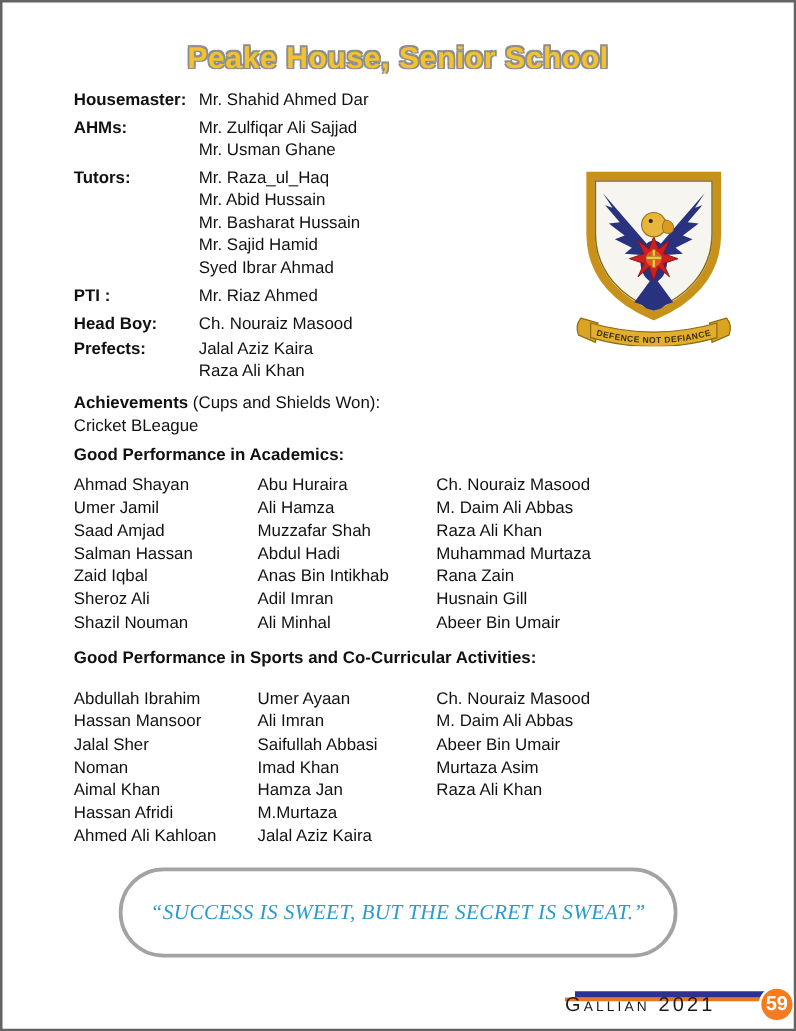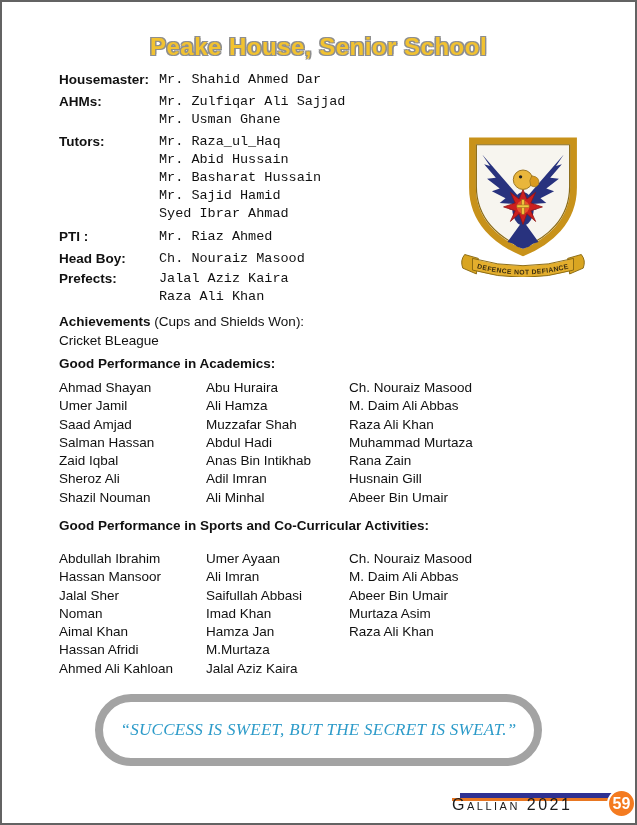--- a/index.html
+++ b/index.html
@@ -10,33 +10,33 @@
   }
   .title{
     position:absolute;top:31px;left:0;right:0;text-align:center;
     font-size:24px;font-weight:bold;letter-spacing:.5px;color:#F2C230;
     text-shadow:-1.4px -1.4px 0 #8e8e8e,1.4px -1.4px 0 #8e8e8e,
                 -1.4px 1.4px 0 #8e8e8e,1.4px 1.4px 0 #8e8e8e;
   }
   .staff-group{position:absolute;left:57px;display:flex;align-items:flex-start;}
   .staff-label{width:100px;flex:0 0 100px;font-weight:bold;font-size:13.5px;line-height:18px;}
   .staff-values{font-size:13.5px;line-height:18px;}
-  .staff-values div{white-space:nowrap;font-family:Liberation Mono, monospace;}
+  .staff-values div{white-space:nowrap;}
   .g1{top:69px;}.g2{top:91px;}.g3{top:131px;}.g4{top:226px;}.g5{top:248px;}.g6{top:268px;}
   .heading{position:absolute;left:57px;font-size:13.5px;font-weight:bold;white-space:nowrap;}
   .heading .normal{font-weight:normal;}
   .plain-line{position:absolute;left:57px;font-size:13.5px;}
   .names-col{position:absolute;font-size:13.5px;line-height:18.3px;}
   .names-col span{display:block;white-space:nowrap;}
   .aca{top:377px;}.spo{top:548px;}
   .c1{left:57px;}.c2{left:204px;}.c3{left:347px;}
   .crest{position:absolute;left:453px;top:129px;}
   .quote-box{
     position:absolute;left:93px;top:692px;width:447px;height:72px;box-sizing:border-box;
-    border:8px solid #a3a3a3;border-radius:40px;
+    border:3px solid #a3a3a3;border-radius:40px;
     display:flex;align-items:center;justify-content:center;background:#fff;
   }
   .quote-text{
     font-family:"Liberation Serif",serif;font-style:italic;
     font-size:17px;color:#2D9BC9;letter-spacing:.3px;white-space:nowrap;
   }
   .footer-underline{position:absolute;left:450px;top:796px;width:170px;height:3px;background:#E87722;}
   .footer-bar{position:absolute;left:458px;top:791px;width:164px;height:5px;background:#2E3192;}
   .footer-brand{
     position:absolute;left:450px;top:794px;width:136px;text-align:left;

